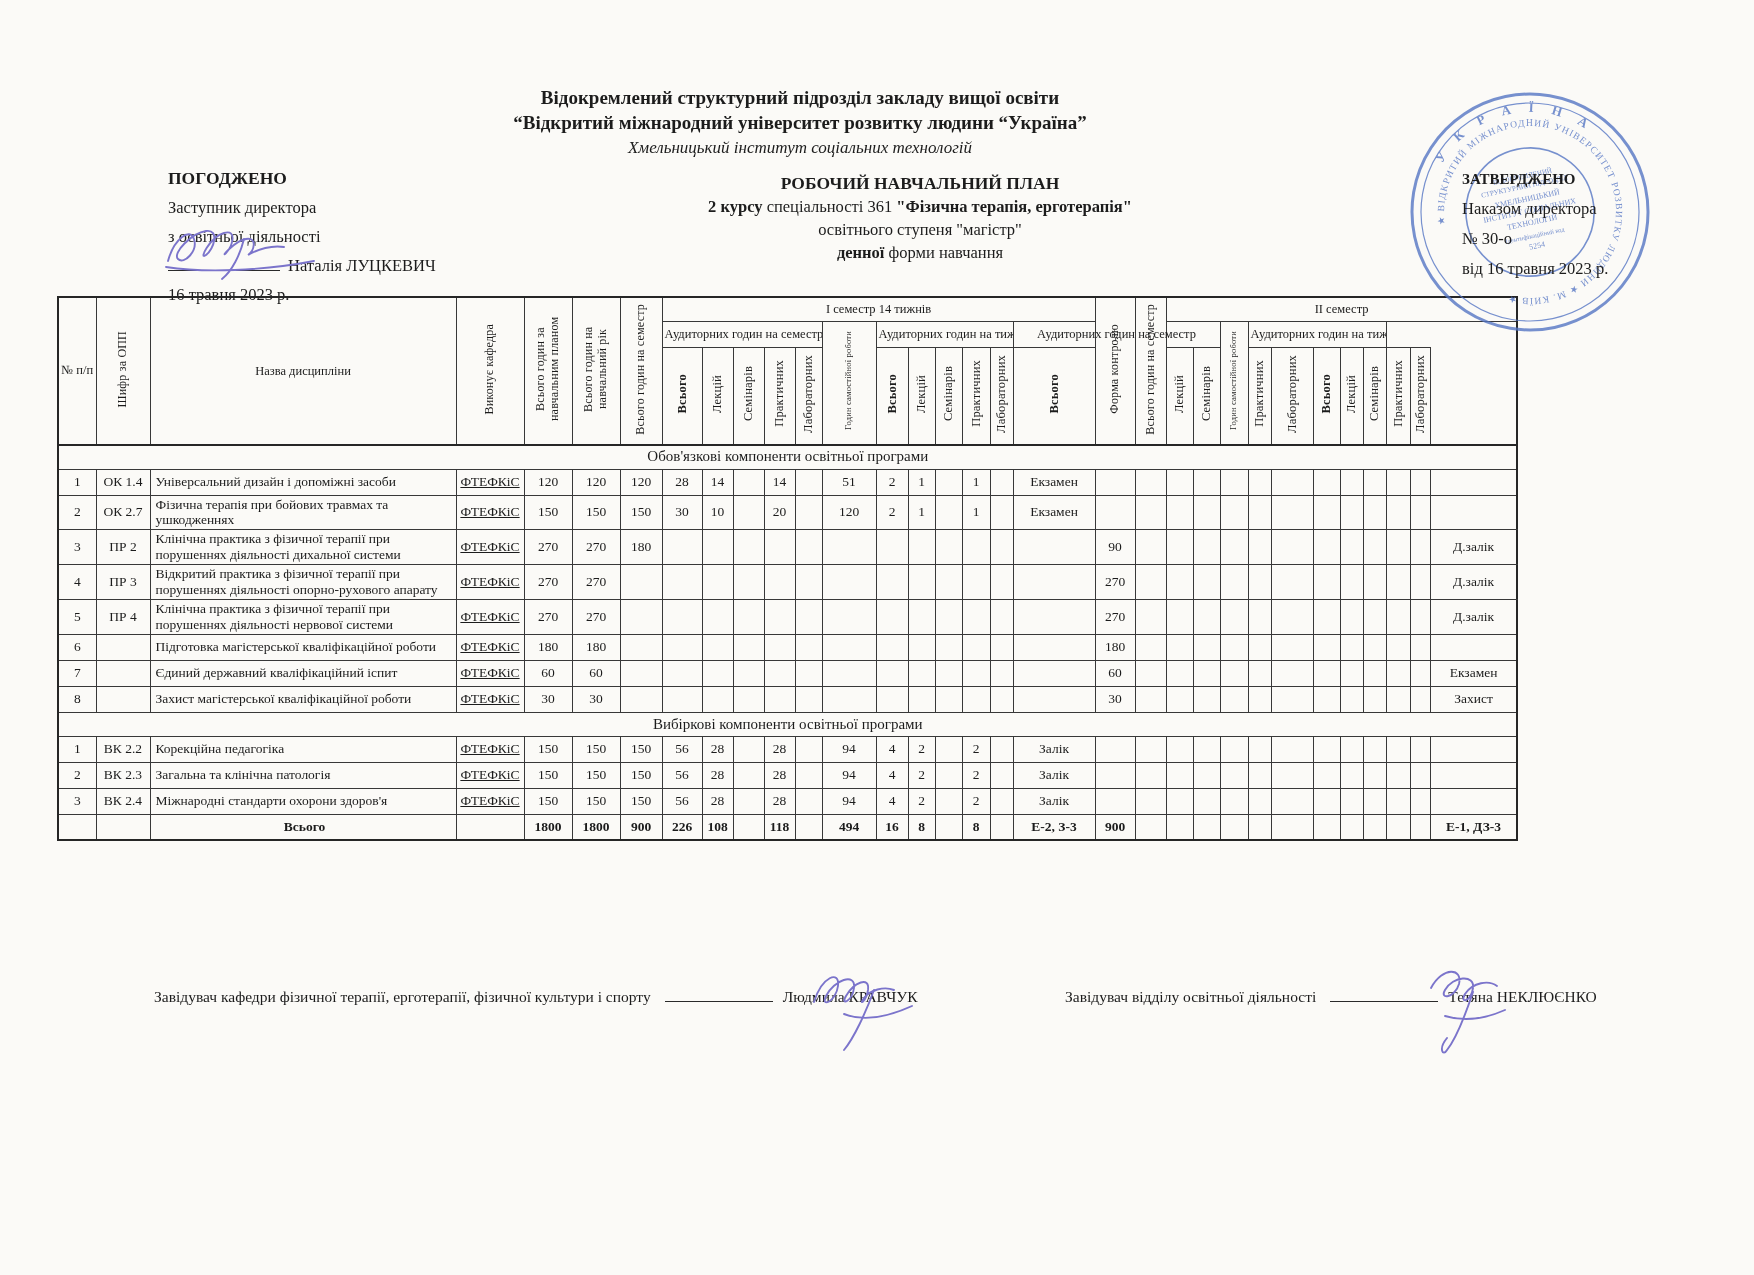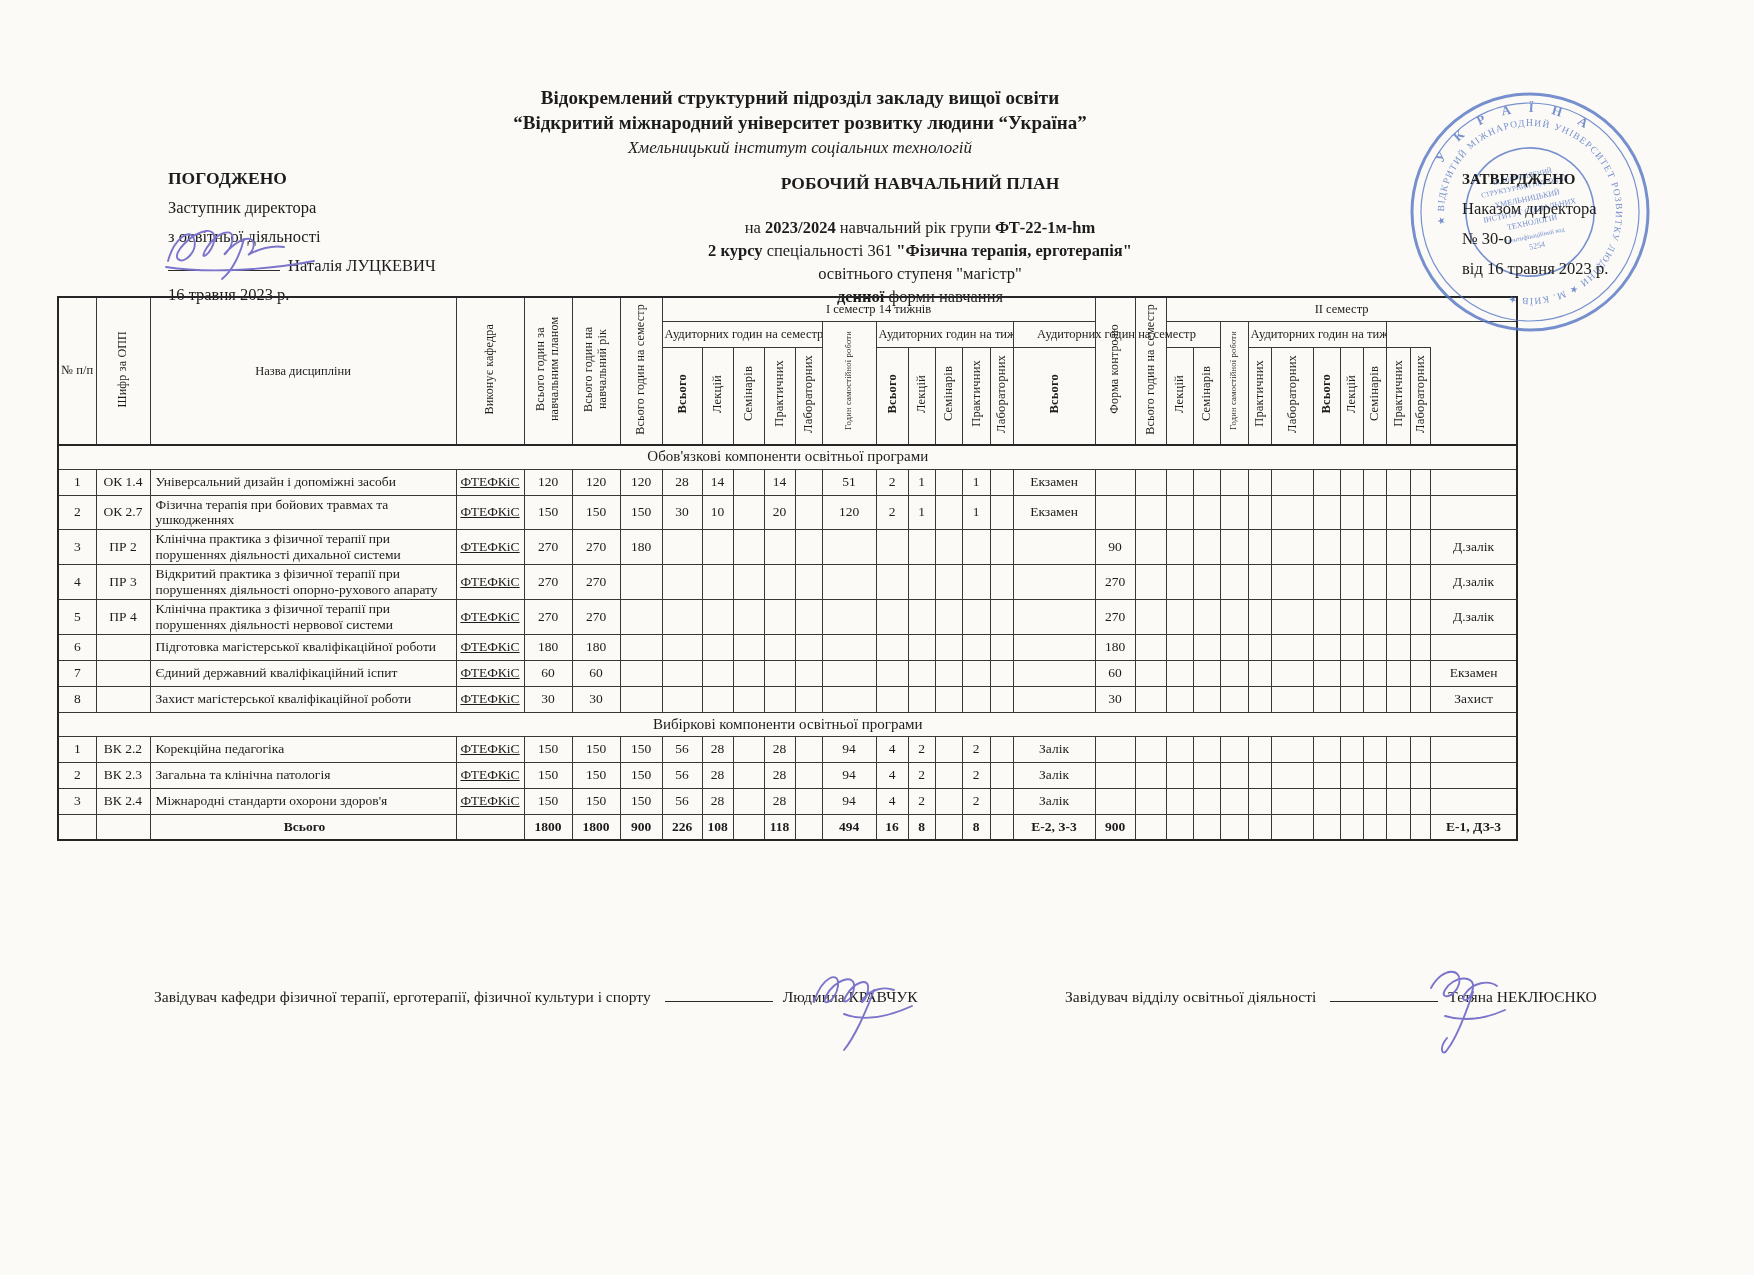--- a/index.html
+++ b/index.html
@@ -7,21 +7,21 @@
   body { background:#fbfaf7; font-family:"Liberation Serif", serif; color:#1c1c1c; position:relative; }
   .page { position:absolute; inset:0; }
   .bold { font-weight:bold; }
 
   
   .org-block { position:absolute; left:420px; top:86px; width:760px; text-align:center; line-height:1.3; }
   .org-l1,.org-l2 { font-size:19px; font-weight:bold; }
   .org-l3 { font-size:17px; font-weight:normal; font-style:italic; margin-top:2px; }
 
   .plan-block { position:absolute; left:530px; top:172px; width:780px; text-align:center; font-size:16.5px; line-height:23px; }
-  .plan-title { font-size:17.5px; font-weight:bold; margin-bottom:21px; }
+  .plan-title { font-size:17.5px; font-weight:bold; margin-bottom:0; }
 
   .agreed { position:absolute; left:168px; top:164px; font-size:16.5px; line-height:29px; }
   .agreed-title { font-size:17.5px; }
   .approved { position:absolute; left:1462px; top:164px; font-size:16.5px; line-height:30px; z-index:4; }
   .approved-title { font-size:15px; }
 
   .sig-row { position:relative; white-space:nowrap; }
   .sig-line { display:inline-block; width:112px; border-bottom:1.4px solid #2a2a2a; height:16px; margin-right:8px; }
   .sig { position:absolute; pointer-events:none; }
   .sig path { fill:none; stroke:#7b74cb; stroke-width:1.9; stroke-linecap:round; }
@@ -66,21 +66,20 @@
 <div class="page">
 
   <div class="org-block">
     <div class="org-l1">Відокремлений структурний підрозділ закладу вищої освіти</div>
     <div class="org-l2">“Відкритий міжнародний університет розвитку людини “Україна”</div>
     <div class="org-l3">Хмельницький інститут соціальних технологій</div>
   </div>
 
   <div class="plan-block">
     <div class="plan-title">РОБОЧИЙ НАВЧАЛЬНИЙ ПЛАН</div>
-    <div><span>на </span><span class="bold">2023/2024</span><span> навчальний рік групи </span><span class="bold">ФТ-22-1м-hm</span></div>
     <div><span class="bold">2 курсу</span><span> спеціальності 361 </span><span class="bold">"Фізична терапія, ерготерапія"</span></div>
     <div>освітнього ступеня "магістр"</div>
     <div><span class="bold">денної</span><span> форми навчання</span></div>
   </div>
 
   <div class="agreed">
     <div class="agreed-title bold">ПОГОДЖЕНО</div>
     <div>Заступник директора</div>
     <div>з освітньої діяльності</div>
     <div class="sig-row">

